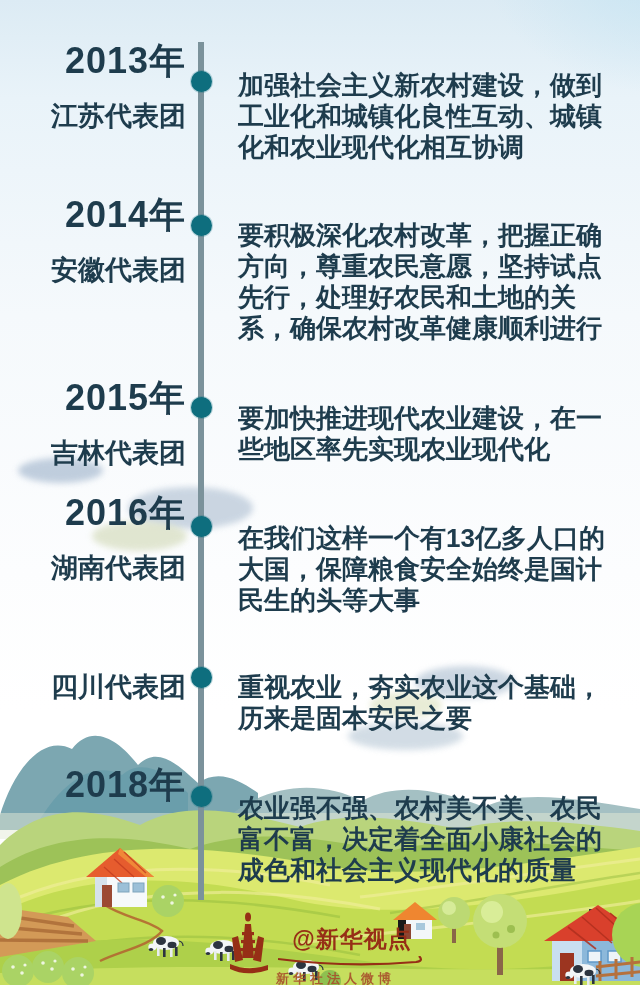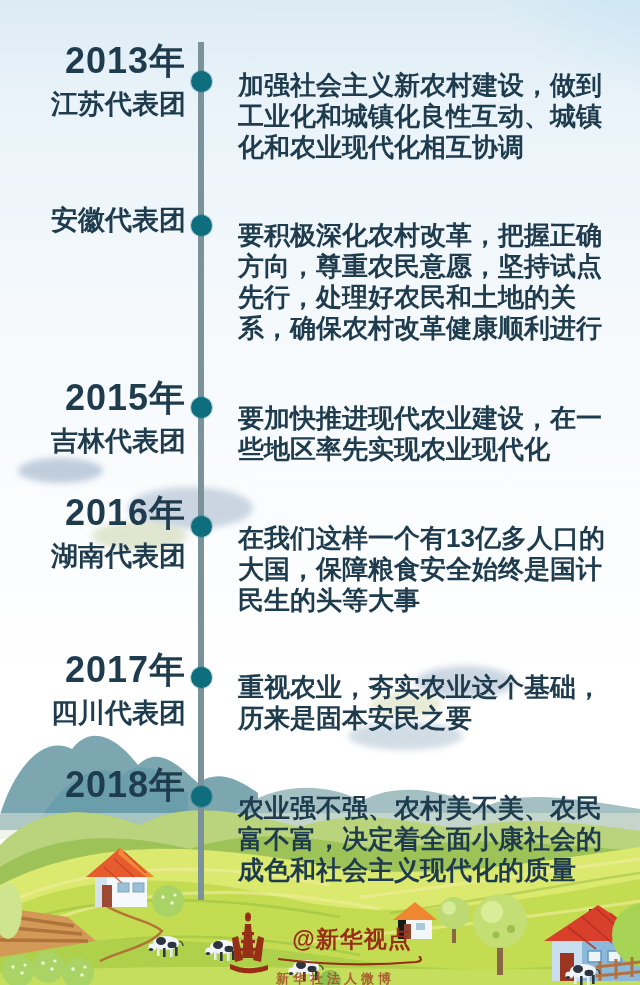--- a/index.html
+++ b/index.html
@@ -27,21 +27,21 @@
   }
   .dot{
     position:absolute;left:191px;width:21px;height:21px;border-radius:50%;
     background:#0e6e7e;z-index:5;box-shadow:0 0 0 1px rgba(14,110,126,.25);
   }
   .label{
     position:absolute;right:454px;width:186px;text-align:right;
     color:#1e3c4d;z-index:5;padding-left:31px;
   }
   .label .year{font-size:36px;line-height:38px;font-weight:bold;letter-spacing:1px;}
-  .label .delegation{font-size:27px;line-height:33px;font-weight:bold;margin-top:8px;}
+  .label .delegation{font-size:27px;line-height:33px;font-weight:bold;margin-top:20px;}
   .quote{
     position:absolute;left:230px;width:374px;margin:8px;
     font-size:26px;line-height:31px;font-weight:bold;color:#1e3c4d;z-index:5;
   }
   .e1 .label{top:42px}  .e1 .dot{top:71px}  .e1 .quote{top:62px}
   .e2 .label{top:196px} .e2 .dot{top:215px} .e2 .quote{top:212px}
   .e3 .label{top:379px} .e3 .dot{top:397px} .e3 .quote{top:395px}
   .e4 .label{top:494px} .e4 .dot{top:516px} .e4 .quote{top:515px}
   .e5 .label{top:651px} .e5 .dot{top:667px} .e5 .quote{top:664px}
   .e6 .label{top:766px} .e6 .dot{top:786px} .e6 .quote{top:785px}
@@ -214,20 +214,21 @@
     <div class="label">
       <div class="year">2013年</div>
       <div class="delegation">江苏代表团</div>
     </div>
     <span class="dot"></span>
     <p class="quote">加强社会主义新农村建设，做到工业化和城镇化良性互动、城镇化和农业现代化相互协调</p>
   </section>
 
   <section class="entry e2">
     <div class="label">
+      <div class="year">2014年</div>
       <div class="delegation">安徽代表团</div>
     </div>
     <span class="dot"></span>
     <p class="quote">要积极深化农村改革，把握正确方向，尊重农民意愿，坚持试点先行，处理好农民和土地的关系，确保农村改革健康顺利进行</p>
   </section>
 
   <section class="entry e3">
     <div class="label">
       <div class="year">2015年</div>
       <div class="delegation">吉林代表团</div>
@@ -240,21 +241,20 @@
     <div class="label">
       <div class="year">2016年</div>
       <div class="delegation">湖南代表团</div>
     </div>
     <span class="dot"></span>
     <p class="quote">在我们这样一个有13亿多人口的大国，保障粮食安全始终是国计民生的头等大事</p>
   </section>
 
   <section class="entry e5">
     <div class="label">
-      <div class="year">2017年</div>
       <div class="delegation">四川代表团</div>
     </div>
     <span class="dot"></span>
     <p class="quote">重视农业，夯实农业这个基础，历来是固本安民之要</p>
   </section>
 
   <section class="entry e6">
     <div class="label">
       <div class="year">2018年</div>
     </div>

